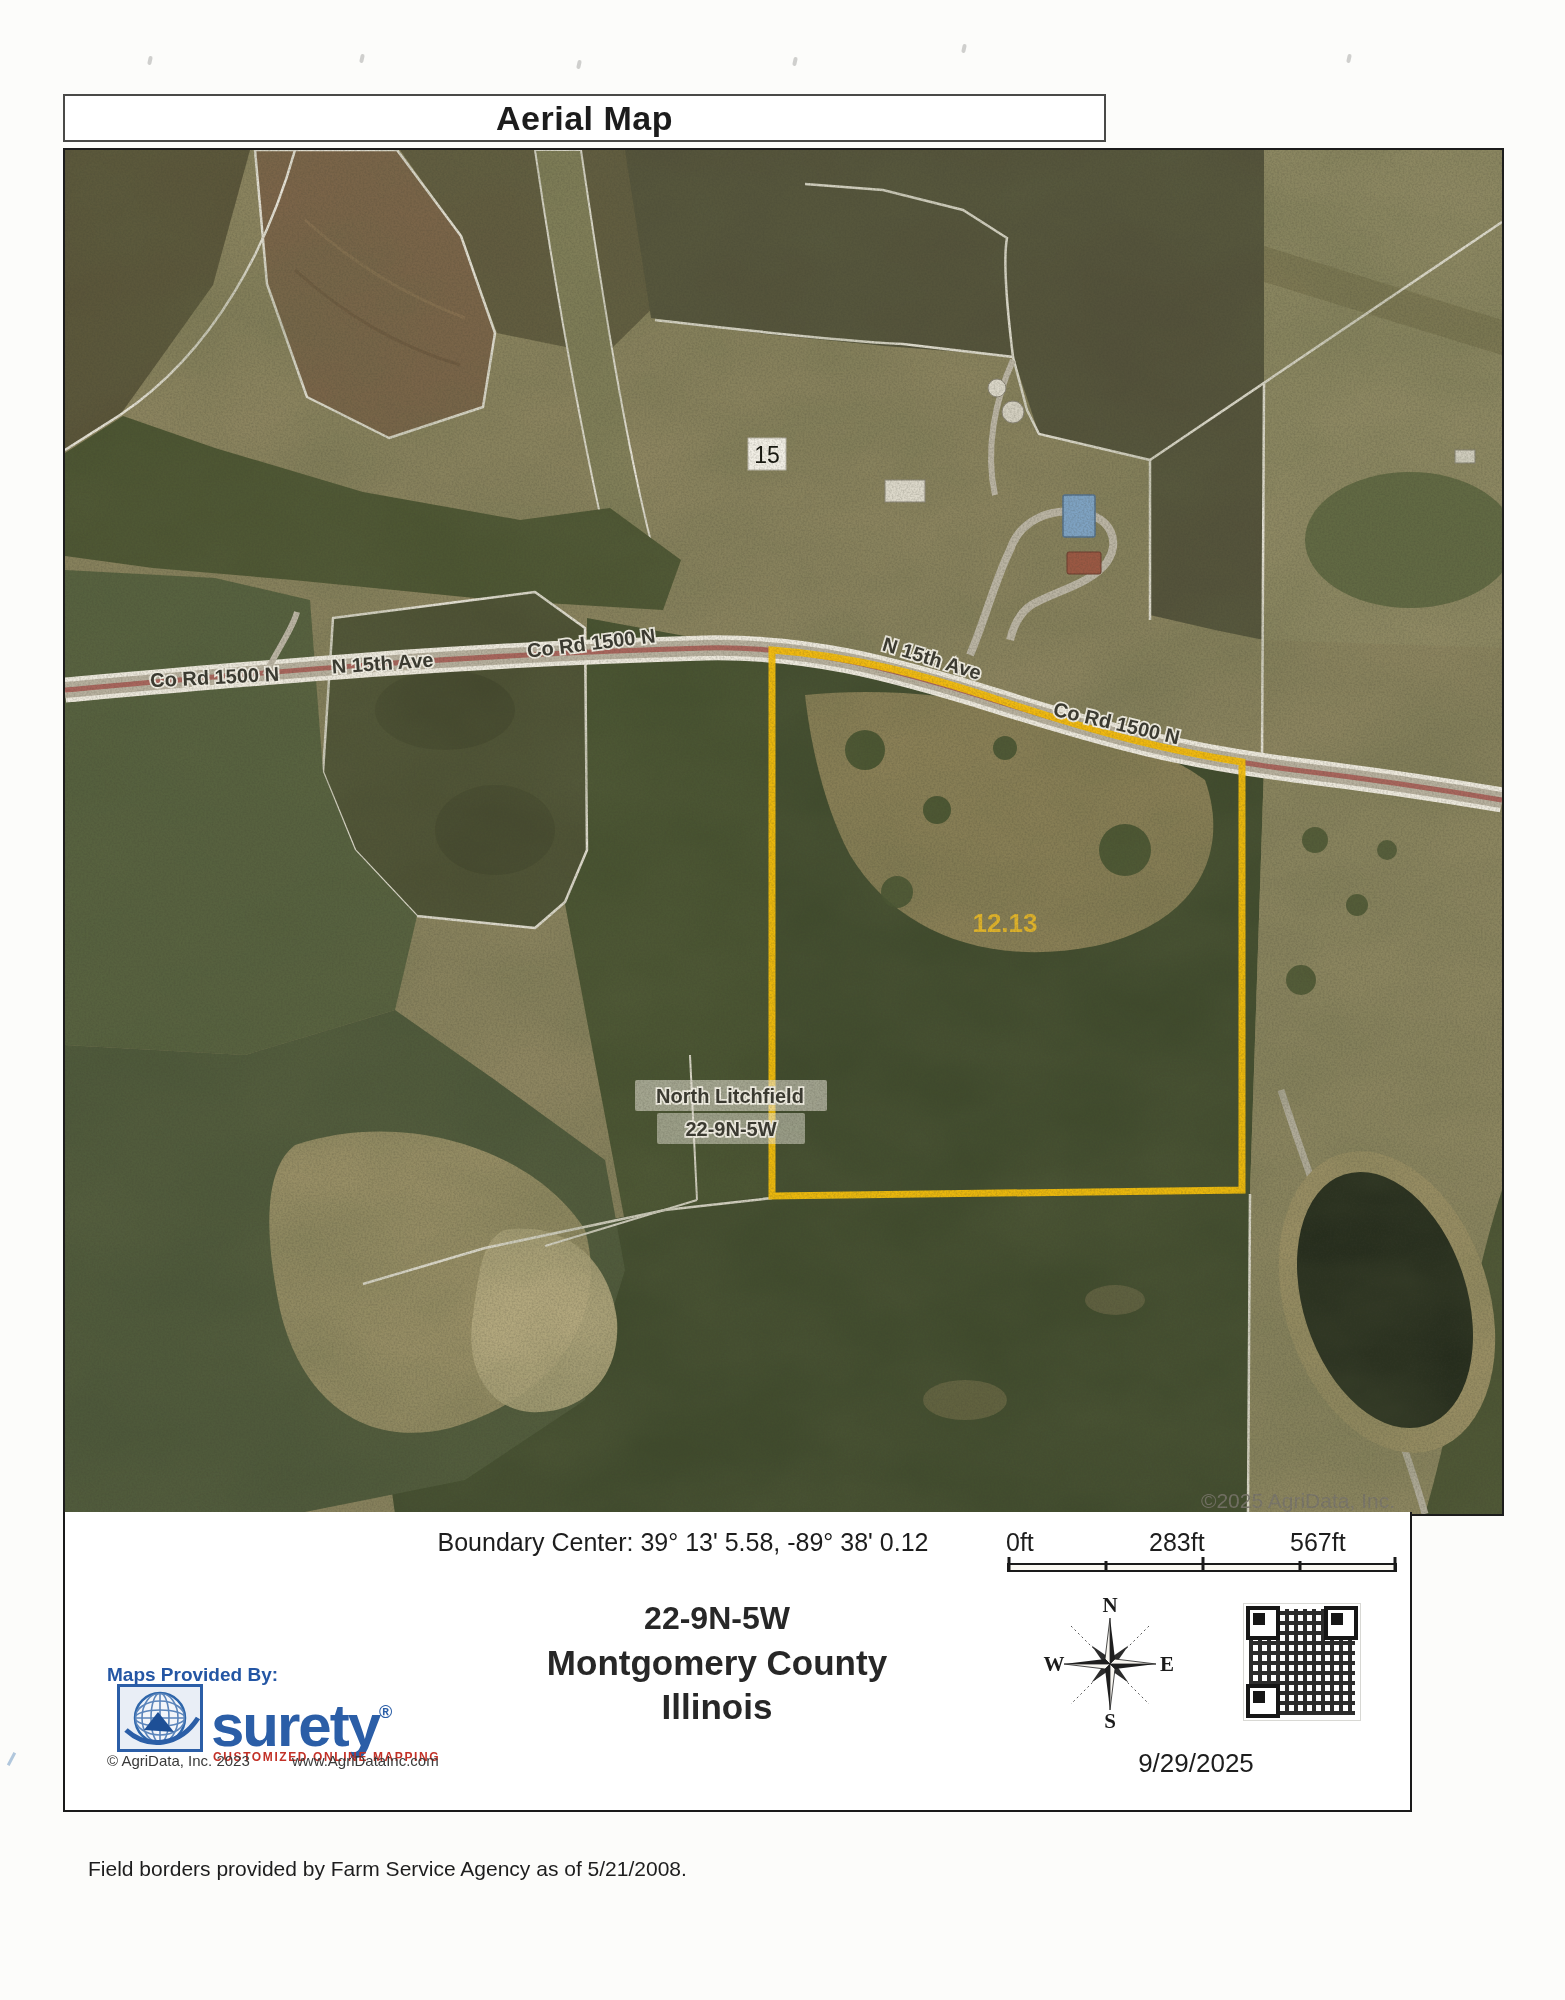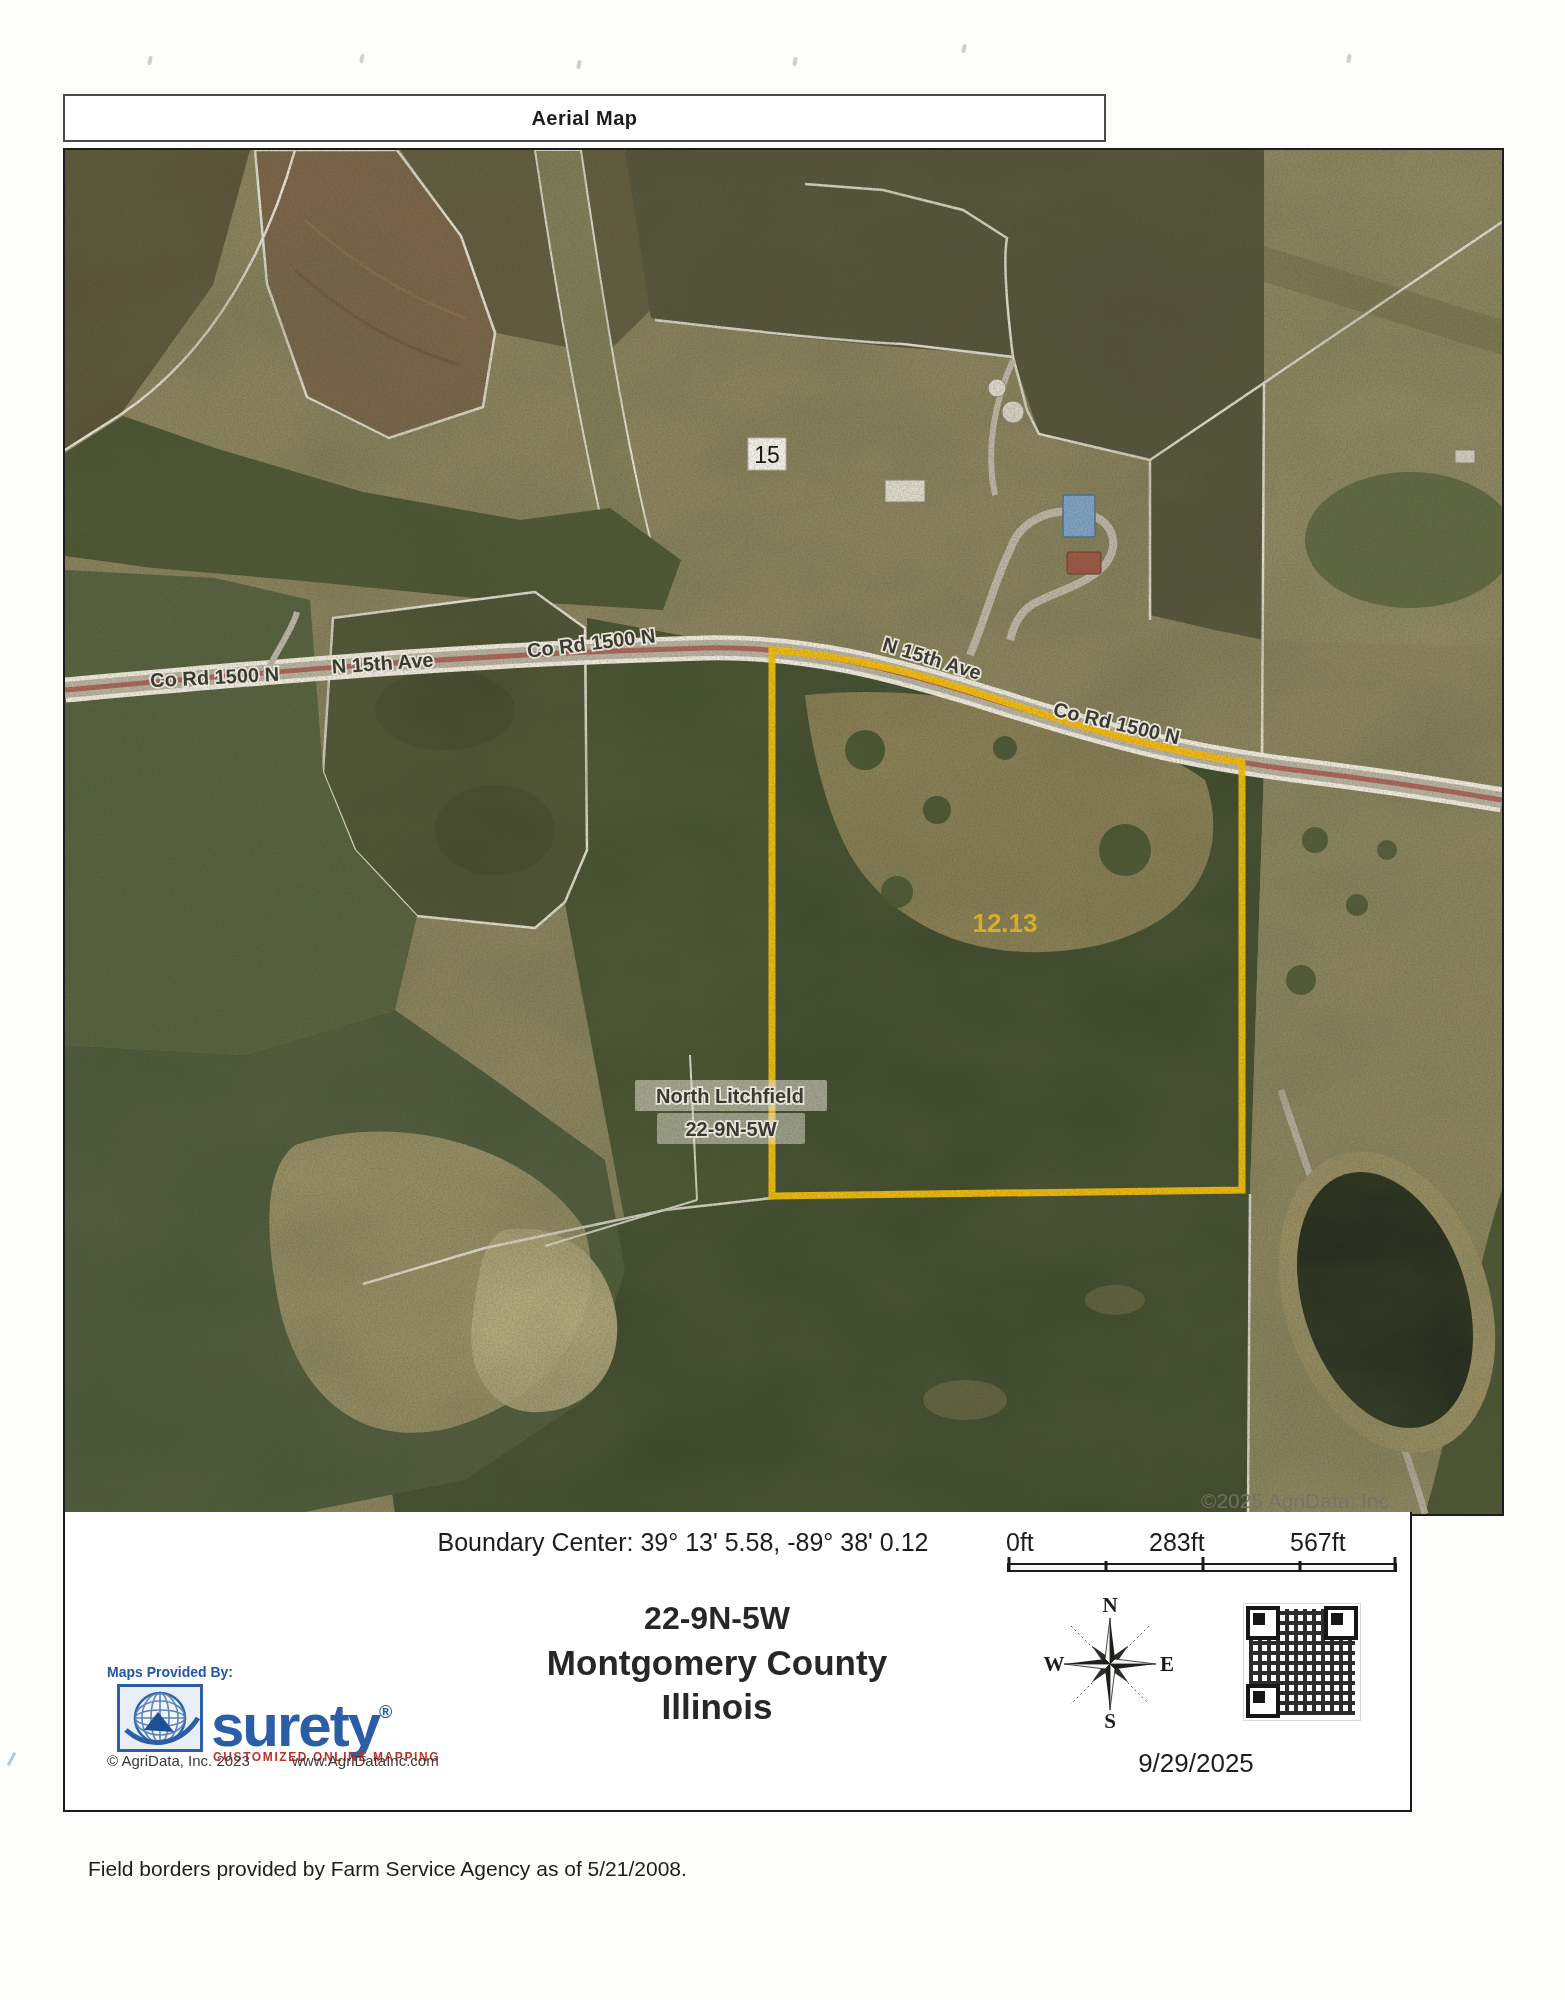--- a/index.html
+++ b/index.html
@@ -4,21 +4,21 @@
 <style>
   html,body{margin:0;padding:0;}
   body{width:1565px;height:2000px;position:relative;background:#fcfcfa;
        font-family:"Liberation Sans",sans-serif;color:#1e1e1e;overflow:hidden;}
   
   .tick{position:absolute;width:4px;height:9px;background:#9a9a96;opacity:.45;border-radius:2px;transform:rotate(12deg);}
   .tick-blue{position:absolute;width:3px;height:14px;background:#7fa3c8;opacity:.6;transform:rotate(28deg);}
   
   .title-box{position:absolute;left:63px;top:94px;width:1039px;height:44px;border:2px solid #4a4a48;
              background:#ffffff;display:flex;align-items:center;justify-content:center;}
-  .title-box span{font-size:20px;font-weight:bold;color:#1c1c1c;letter-spacing:.5px;}
+  .title-box span{font-size:34px;font-weight:bold;color:#1c1c1c;letter-spacing:.5px;}
   
   .map-frame{position:absolute;left:63px;top:148px;width:1437px;height:1364px;border:2px solid #1c1c1c;background:#86efac;}
   .map-frame svg{display:block;}
   svg text.lbl{font-family:"Liberation Sans",sans-serif;font-size:20px;font-weight:bold;fill:#3b3a31;
                stroke:#f2efe4;stroke-width:3.5px;paint-order:stroke;text-anchor:middle;}
   svg text.plain{font-family:"Liberation Sans",sans-serif;}
   
   .footer-box{position:absolute;left:63px;top:1512px;width:1345px;height:298px;
               border-left:2px solid #1a1a1a;border-right:2px solid #1a1a1a;border-bottom:2px solid #1a1a1a;background:#fff;}
   .boundary-center{position:absolute;left:283px;top:1528px;width:800px;text-align:center;font-size:25px;color:#1d1d1d;}
@@ -32,21 +32,21 @@
   .compass text{font-family:"Liberation Serif",serif;font-size:21px;font-weight:bold;fill:#1b1b1b;text-anchor:middle;}
   .qr{position:absolute;left:1243px;top:1603px;width:116px;height:116px;background:#fff;border:1px solid #d8d8d4;}
   .qr-noise{position:absolute;left:5px;top:5px;right:5px;bottom:5px;opacity:.9;
     background-image:
       repeating-linear-gradient(90deg,#161616 0 4px,transparent 4px 9px),
       repeating-linear-gradient(0deg,#161616 0 4px,transparent 4px 10px),
       repeating-linear-gradient(45deg,transparent 0 6px,#ffffff 6px 8px);}
   .qr-finder{position:absolute;width:26px;height:26px;border:4px solid #161616;background:#fff;}
   .qr-finder::after{content:"";position:absolute;left:3px;top:3px;width:12px;height:12px;background:#161616;}
   .map-date{position:absolute;left:1096px;top:1748px;width:200px;text-align:center;font-size:26px;color:#1d1d1d;}
-  .provider-label{position:absolute;left:107px;top:1664px;font-size:14px;font-weight:bold;color:#2456a4;}
+  .provider-label{position:absolute;left:107px;top:1664px;font-size:19px;font-weight:bold;color:#2456a4;}
   .logo-row{position:absolute;left:105px;top:1684px;display:flex;align-items:flex-start;padding-left:12px;}
   .logo-box{width:80px;height:62px;border:3px solid #2b5ea7;background:#e9eef6;position:relative;}
   .brand-wrap{margin-left:8px;position:relative;}
   .brand{font-size:60px;line-height:56px;font-weight:bold;color:#2b5ea7;letter-spacing:-2px;}
   .brand sup{font-size:18px;vertical-align:28px;letter-spacing:0;}
   .tagline{font-size:12px;font-weight:bold;color:#c23127;letter-spacing:1.6px;margin-top:-4px;margin-left:2px;}
   .credit{position:absolute;top:1752px;font-size:15px;color:#3a3a3a;}
   .disclaimer{position:absolute;left:88px;top:1857px;font-size:21px;color:#1d1d1d;}
 </style>
 </head>

